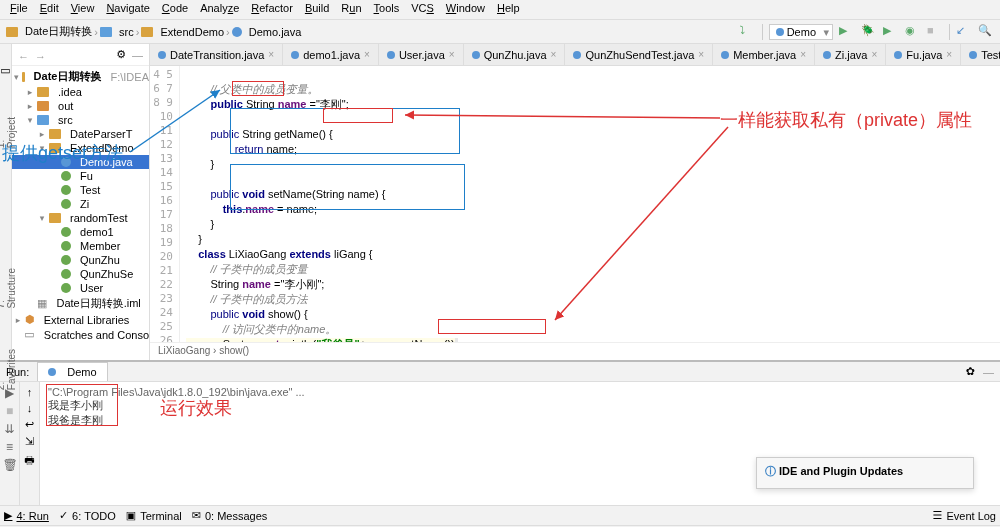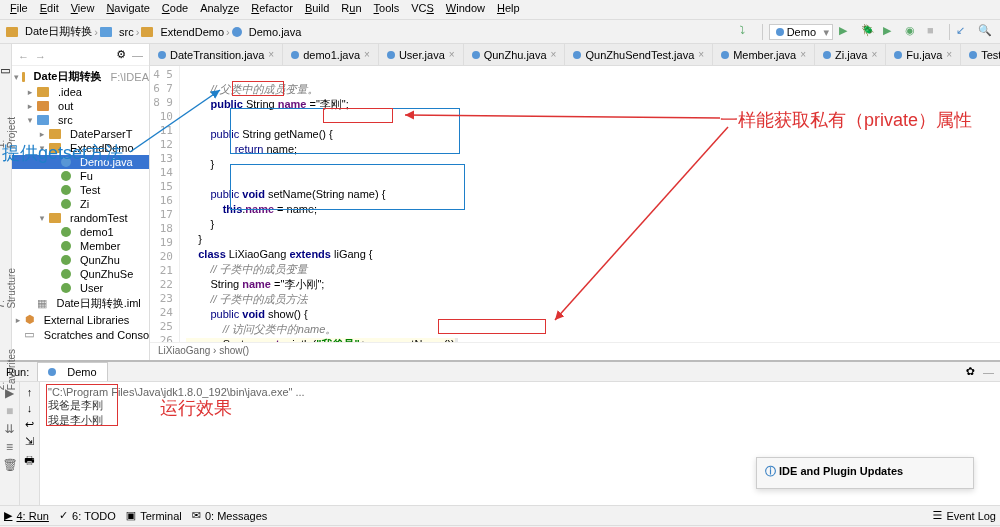--- a/index.html
+++ b/index.html
@@ -275,22 +275,22 @@
     </div>
     <div class="run-left2">
       <span class="ic">↑</span>
       <span class="ic">↓</span>
       <span class="ic">↩</span>
       <span class="ic">⇲</span>
       <span class="ic">🖶</span>
     </div>
     <div class="run-console">
 <div><span style="color:#666">"C:\Program</span><span style="color:#666"> Files\Java\jdk1.8.0_192\bin\java.exe" ...</span></div>
+<div>我是李小刚</div>
 <div>我爸是李刚</div>
-<div>我是李小刚</div>
 <div>&nbsp;</div>
       <div class="box-red" style="left:6px; top:2px; width:72px; height:42px"></div>
     </div>
   </div>
 </div>
 
 <div class="bottom-tabs">
   <span class="bt active">▶ <span>4: Run</span></span>
   <span class="bt">✓ <span>6: TODO</span></span>
   <span class="bt">▣ <span>Terminal</span></span>

